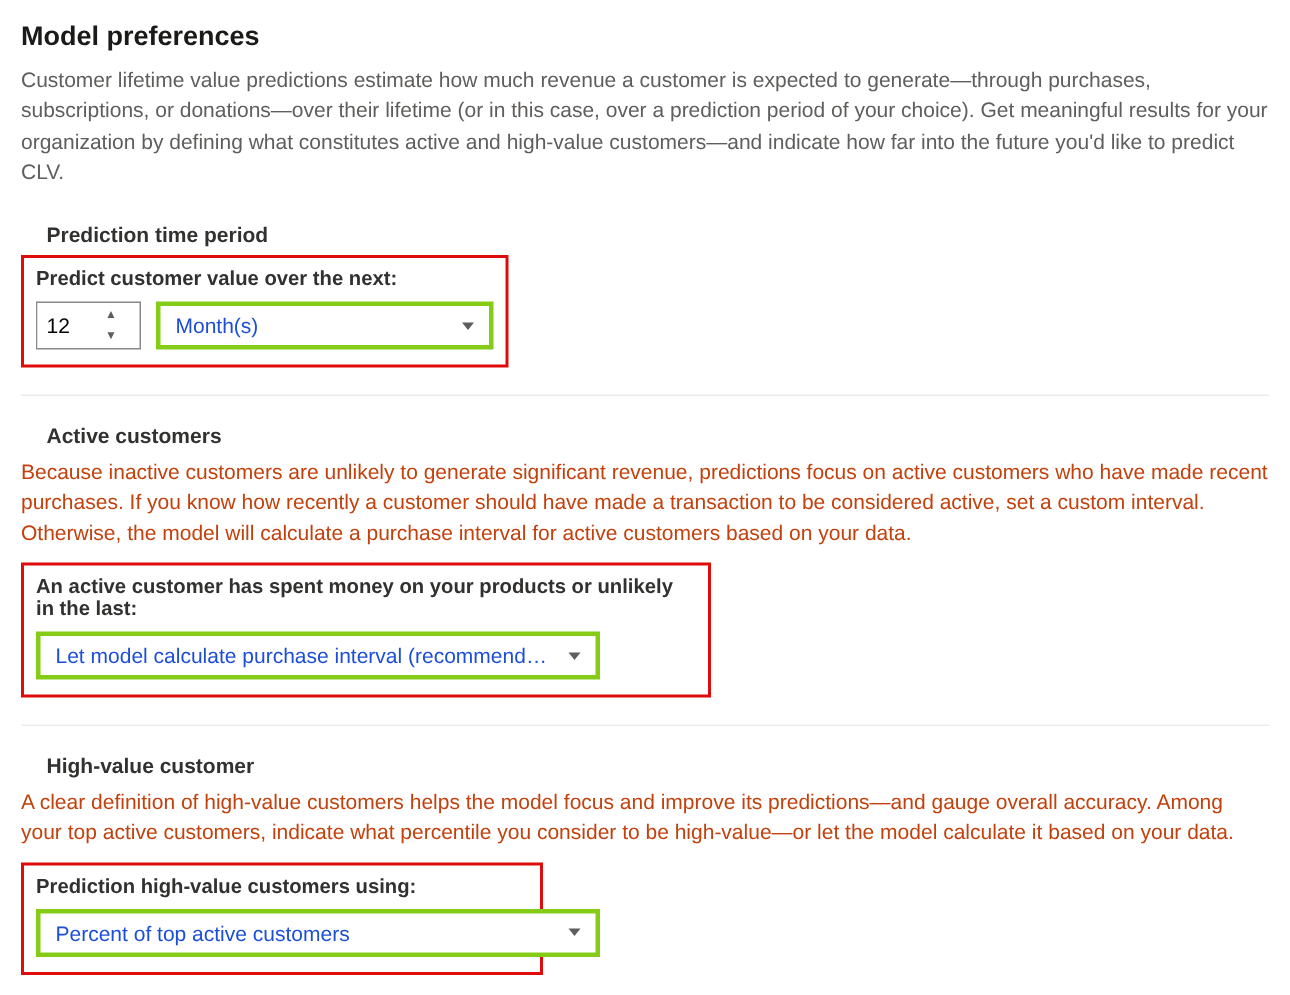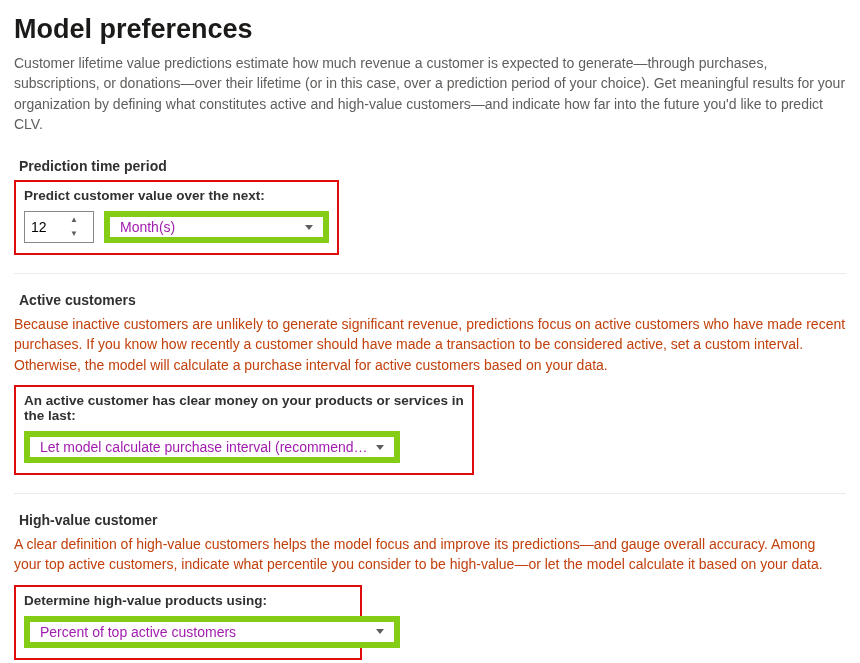--- a/index.html
+++ b/index.html
@@ -6,27 +6,27 @@
     body {
       font-family: "Segoe UI", -apple-system, BlinkMacSystemFont, sans-serif;
       margin: 0;
       padding: 14px;
       background: #fff;
       color: #323130;
       font-size: 14px;
       width: 860px;
     }
     .page-title {
-      font-size: 27px;
+      font-size: 18px;
       font-weight: 600;
       margin: 0 0 8px;
       color: #1b1a19;
     }
     .intro { color: #605e5c; line-height: 1.45; margin: 0 0 24px; }
-    .section-title { font-weight: 600; margin: 0 5px 6px; font-size: 14px; }
+    .section-title { font-weight: 600; margin: 0 17px 6px; font-size: 14px; }
     .section-desc { color: #c2410c; line-height: 1.45; margin: 0 0 10px; }
 
     .highlight-box {
       border: 2px solid #e00b0b;
       padding: 6px 8px 10px;
       margin-bottom: 14px;
       width: 325px;
     }
     .highlight-box.wide { width: 460px; }
 
@@ -49,22 +49,22 @@
       display: flex; flex-direction: column; justify-content: center;
       width: 18px; border-left: 0;
     }
     .spinner .spin-btn {
       height: 14px; display: flex; align-items: center; justify-content: center;
       cursor: pointer; color: #605e5c; font-size: 8px; line-height: 1;
     }
 
     .select {
       display: flex; align-items: center; justify-content: space-between;
-      border: 6px solid #84cc16; height: 32px; padding: 0 10px; background: #fff;
-      cursor: pointer; min-width: 210px; color: #a21caf; font-size: 14px;
+      border: 3px solid #84cc16; height: 32px; padding: 0 10px; background: #fff;
+      cursor: pointer; min-width: 210px; color: #1d4ed8; font-size: 14px;
     }
     .select .chev { color: #605e5c; }
     .select.wide { width: 376px; }
 
     .hr { border: 0; border-top: 1px solid #edebe9; margin: 18px 0; }
 
     .chevron-down {
       display: inline-block; width: 0; height: 0;
       border-left: 4px solid transparent; border-right: 4px solid transparent;
       border-top: 5px solid #605e5c;
@@ -93,31 +93,31 @@
     </div>
   </div>
 </div>
 
 <hr class="hr">
 
 <div class="section-title">Active customers</div>
 <p class="section-desc">Because inactive customers are unlikely to generate significant revenue, predictions focus on active customers who have made recent purchases. If you know how recently a customer should have made a transaction to be considered active, set a custom interval. Otherwise, the model will calculate a purchase interval for active customers based on your data.</p>
 
 <div class="highlight-box wide">
-  <span class="field-label">An active customer has clear money on your products or services in the last:</span>
+  <span class="field-label">An active customer has spent money on your products or unlikely in the last:</span>
   <div class="select wide">
     <span>Let model calculate purchase interval (recommend…</span>
     <span class="chevron-down chev"></span>
   </div>
 </div>
 
 <hr class="hr">
 
 <div class="section-title">High-value customer</div>
 <p class="section-desc">A clear definition of high-value customers helps the model focus and improve its predictions—and gauge overall accuracy. Among your top active customers, indicate what percentile you consider to be high-value—or let the model calculate it based on your data.</p>
 
 <div class="highlight-box" style="width:348px;">
-  <span class="field-label">Determine high-value products using:</span>
+  <span class="field-label">Prediction high-value customers using:</span>
   <div class="select wide">
     <span>Percent of top active customers</span>
     <span class="chevron-down chev"></span>
   </div>
 </div>
 
 </body></html>

